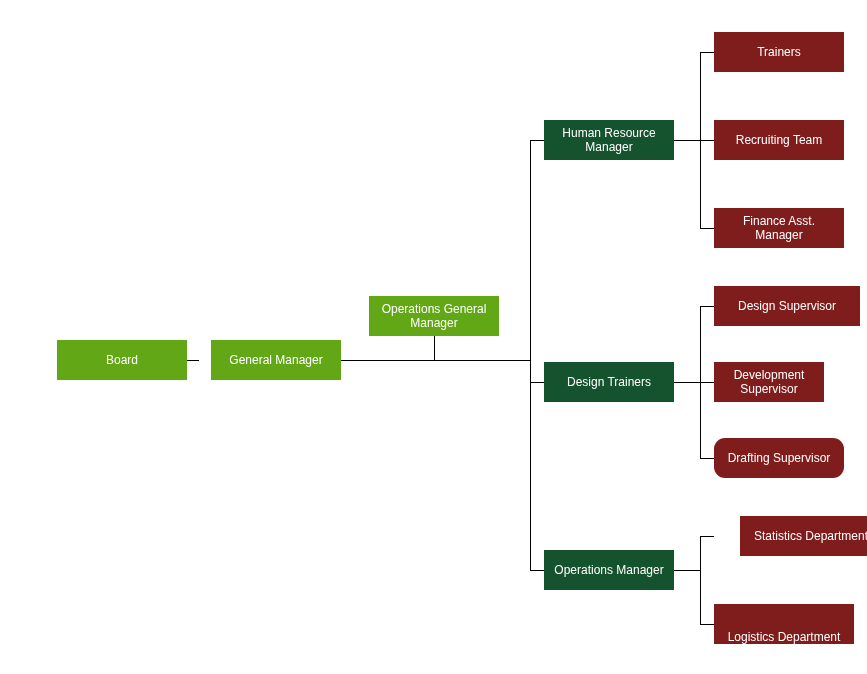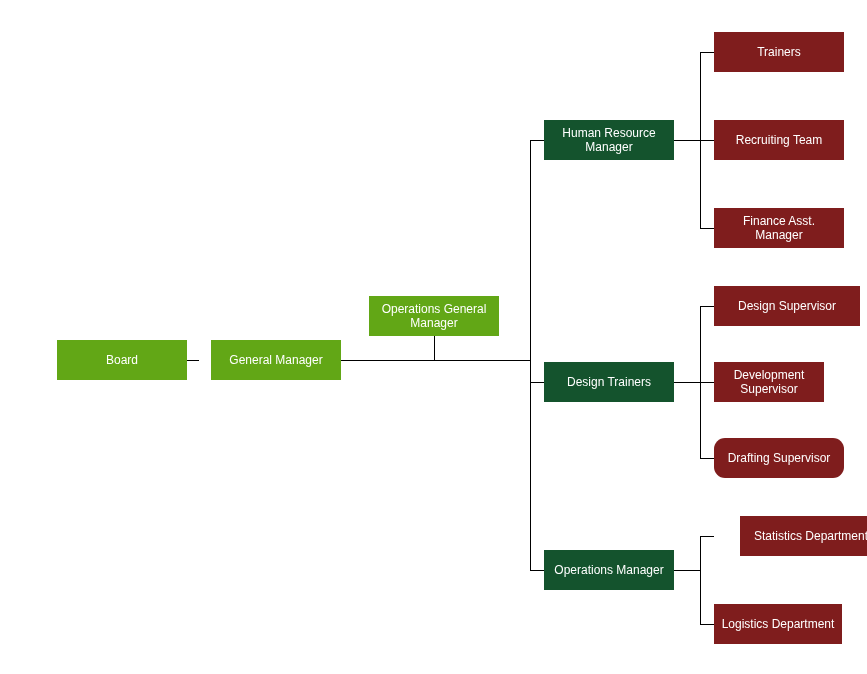--- a/index.html
+++ b/index.html
@@ -126,15 +126,15 @@
 </div>
 
 <div class="node lightblue" style="left:714px; top:438px; width:130px; height:40px;border-radius:11px;">
   <span>Drafting Supervisor</span>
 </div>
 
 <div class="node lightblue" style="left:740px; top:516px; width:136px; height:40px;padding-left:12px;">
   <span>Statistics Department</span>
 </div>
 
-<div class="node lightblue" style="left:714px; top:604px; width:128px; height:40px;">
+<div class="node lightblue" style="left:714px; top:604px; width:140px; height:40px;align-items:flex-end;">
   <span>Logistics Department</span>
 </div>
 
 </body></html>

